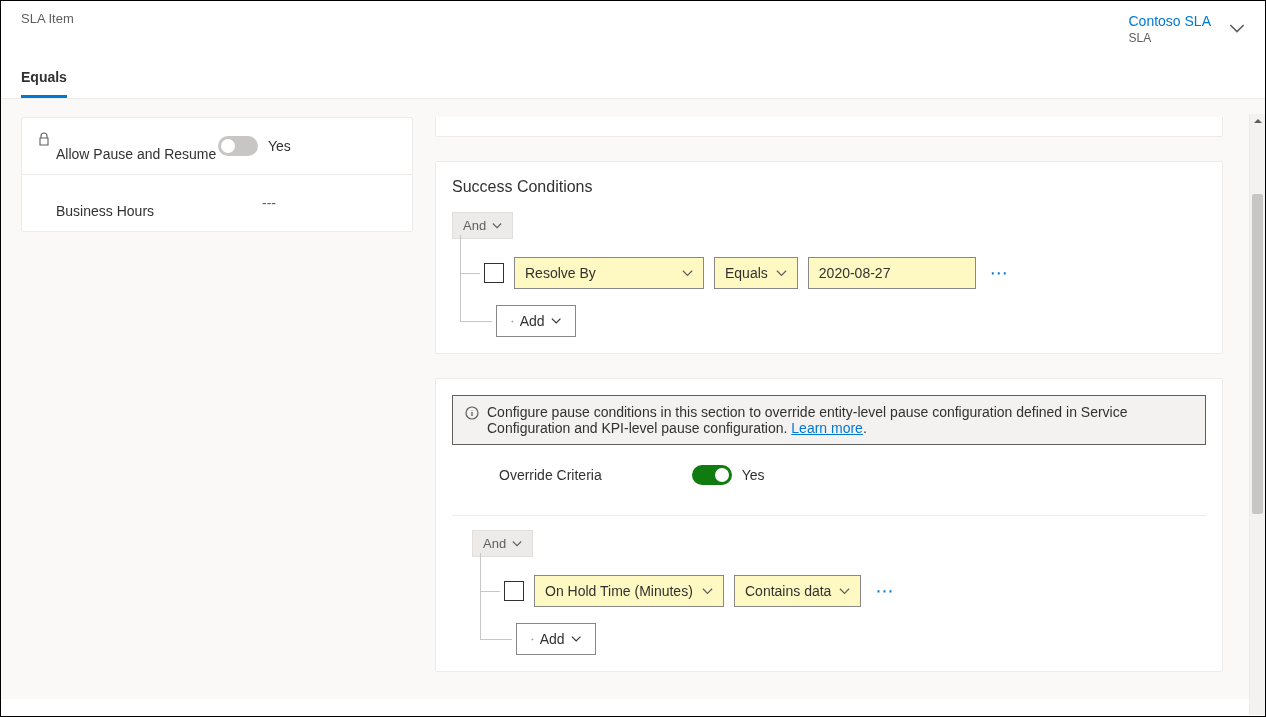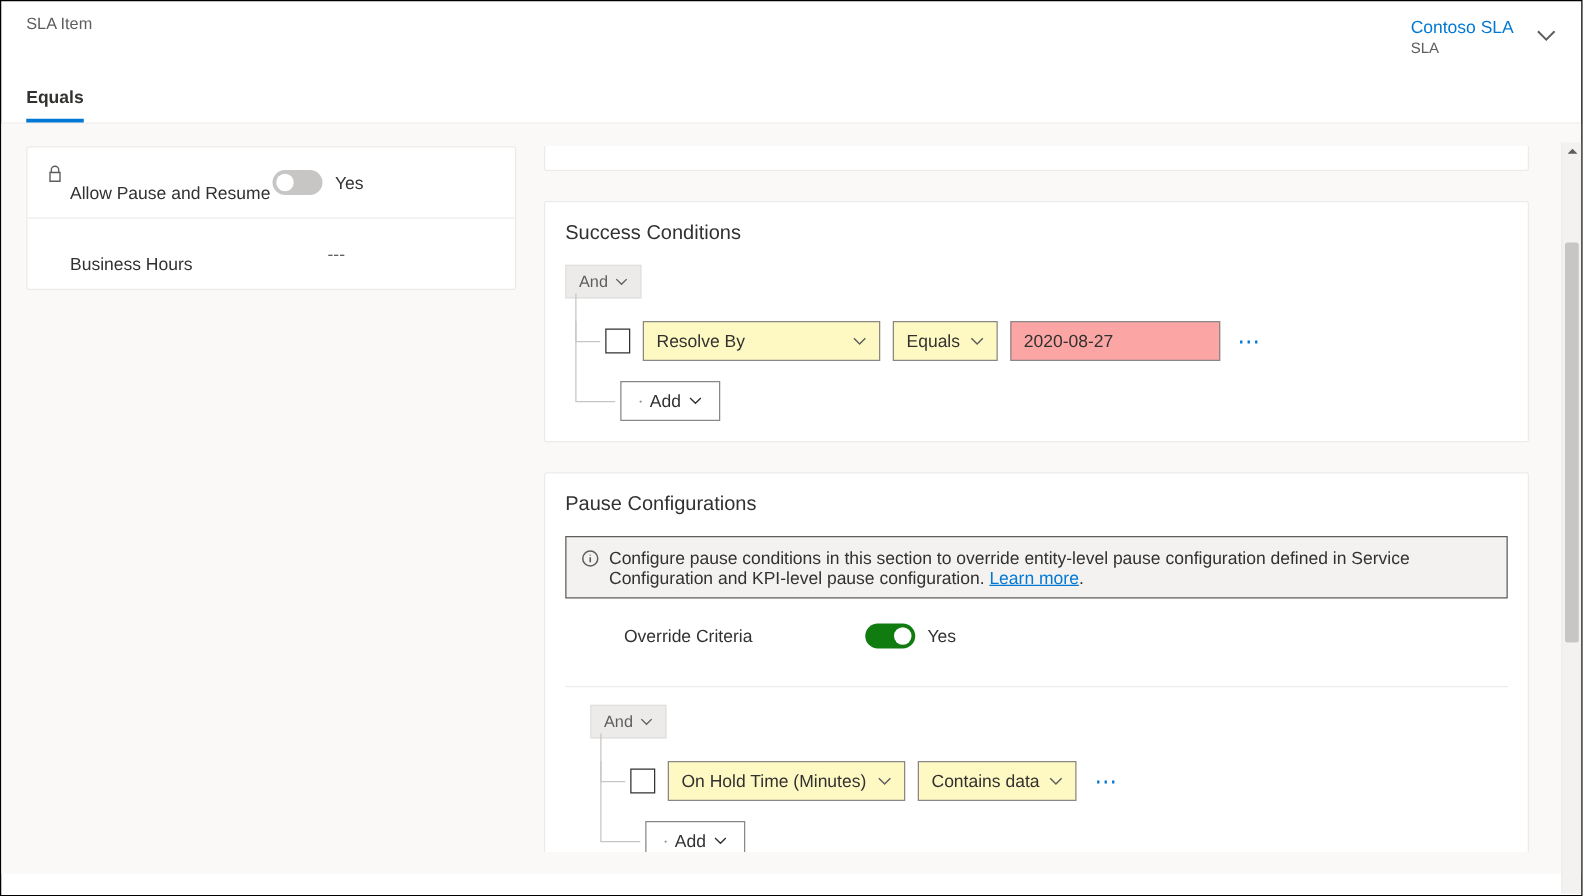--- a/index.html
+++ b/index.html
@@ -165,21 +165,21 @@
       width: 20px; height: 20px; border: 1px solid #323130; background: #fff; cursor: pointer;
     }
     .dropdown-btn {
       display: inline-flex; align-items: center; justify-content: space-between;
       border: 1px solid #8a8886; background: #fef9c3; padding: 6px 10px;
       font-size: 14px; color: #323130; cursor: pointer; min-width: 80px; height: 32px;
     }
     .dropdown-btn.wide { width: 190px; }
     .dropdown-btn .chev { width: 11px; height: 11px; color: #605e5c; margin-left: 8px; }
     .text-input {
-      border: 1px solid #8a8886; background: #fca5a5; padding: 6px 10px;
+      border: 1px solid #8a8886; background: #fef9c3; padding: 6px 10px;
       font-size: 14px; color: #323130; height: 32px; width: 168px;
     }
     .more-dots { color: #0078d4; font-size: 18px; letter-spacing: 2px; cursor: pointer; padding: 0 4px; }
     .add-btn {
       display: inline-flex; align-items: center; gap: 6px;
       border: 1px solid #8a8886; background: #fff; padding: 6px 14px;
       font-size: 14px; color: #323130; cursor: pointer; height: 32px;
     }
     .plus-icon { width: 13px; height: 13px; }
 
@@ -284,21 +284,20 @@
             <span>Add</span>
             <svg class="chev" viewBox="0 0 12 12">
                 <path d="M1 3 l5 5 l5 -5" fill="none" stroke="currentColor" stroke-width="1.3"></path>
               </svg>
           </div>
         </div>
       </div>
     </div>
 
     <div class="card">
-      <div class="card-title">Pause Configurations</div>
       <div class="info-box">
         <svg class="info-icon" viewBox="0 0 14 14">
             <circle cx="7" cy="7" r="6" fill="none" stroke="currentColor" stroke-width="1.2"></circle>
             <path d="M7 4 v0.5 M7 6 v4" stroke="currentColor" stroke-width="1.3"></path>
           </svg>
         <div class="info-text">
           <span>Configure pause conditions in this section to override entity-level pause configuration defined in Service Configuration and KPI-level pause configuration. </span><a href="#">Learn more</a>.
         </div>
       </div>
       <div class="override-row">

